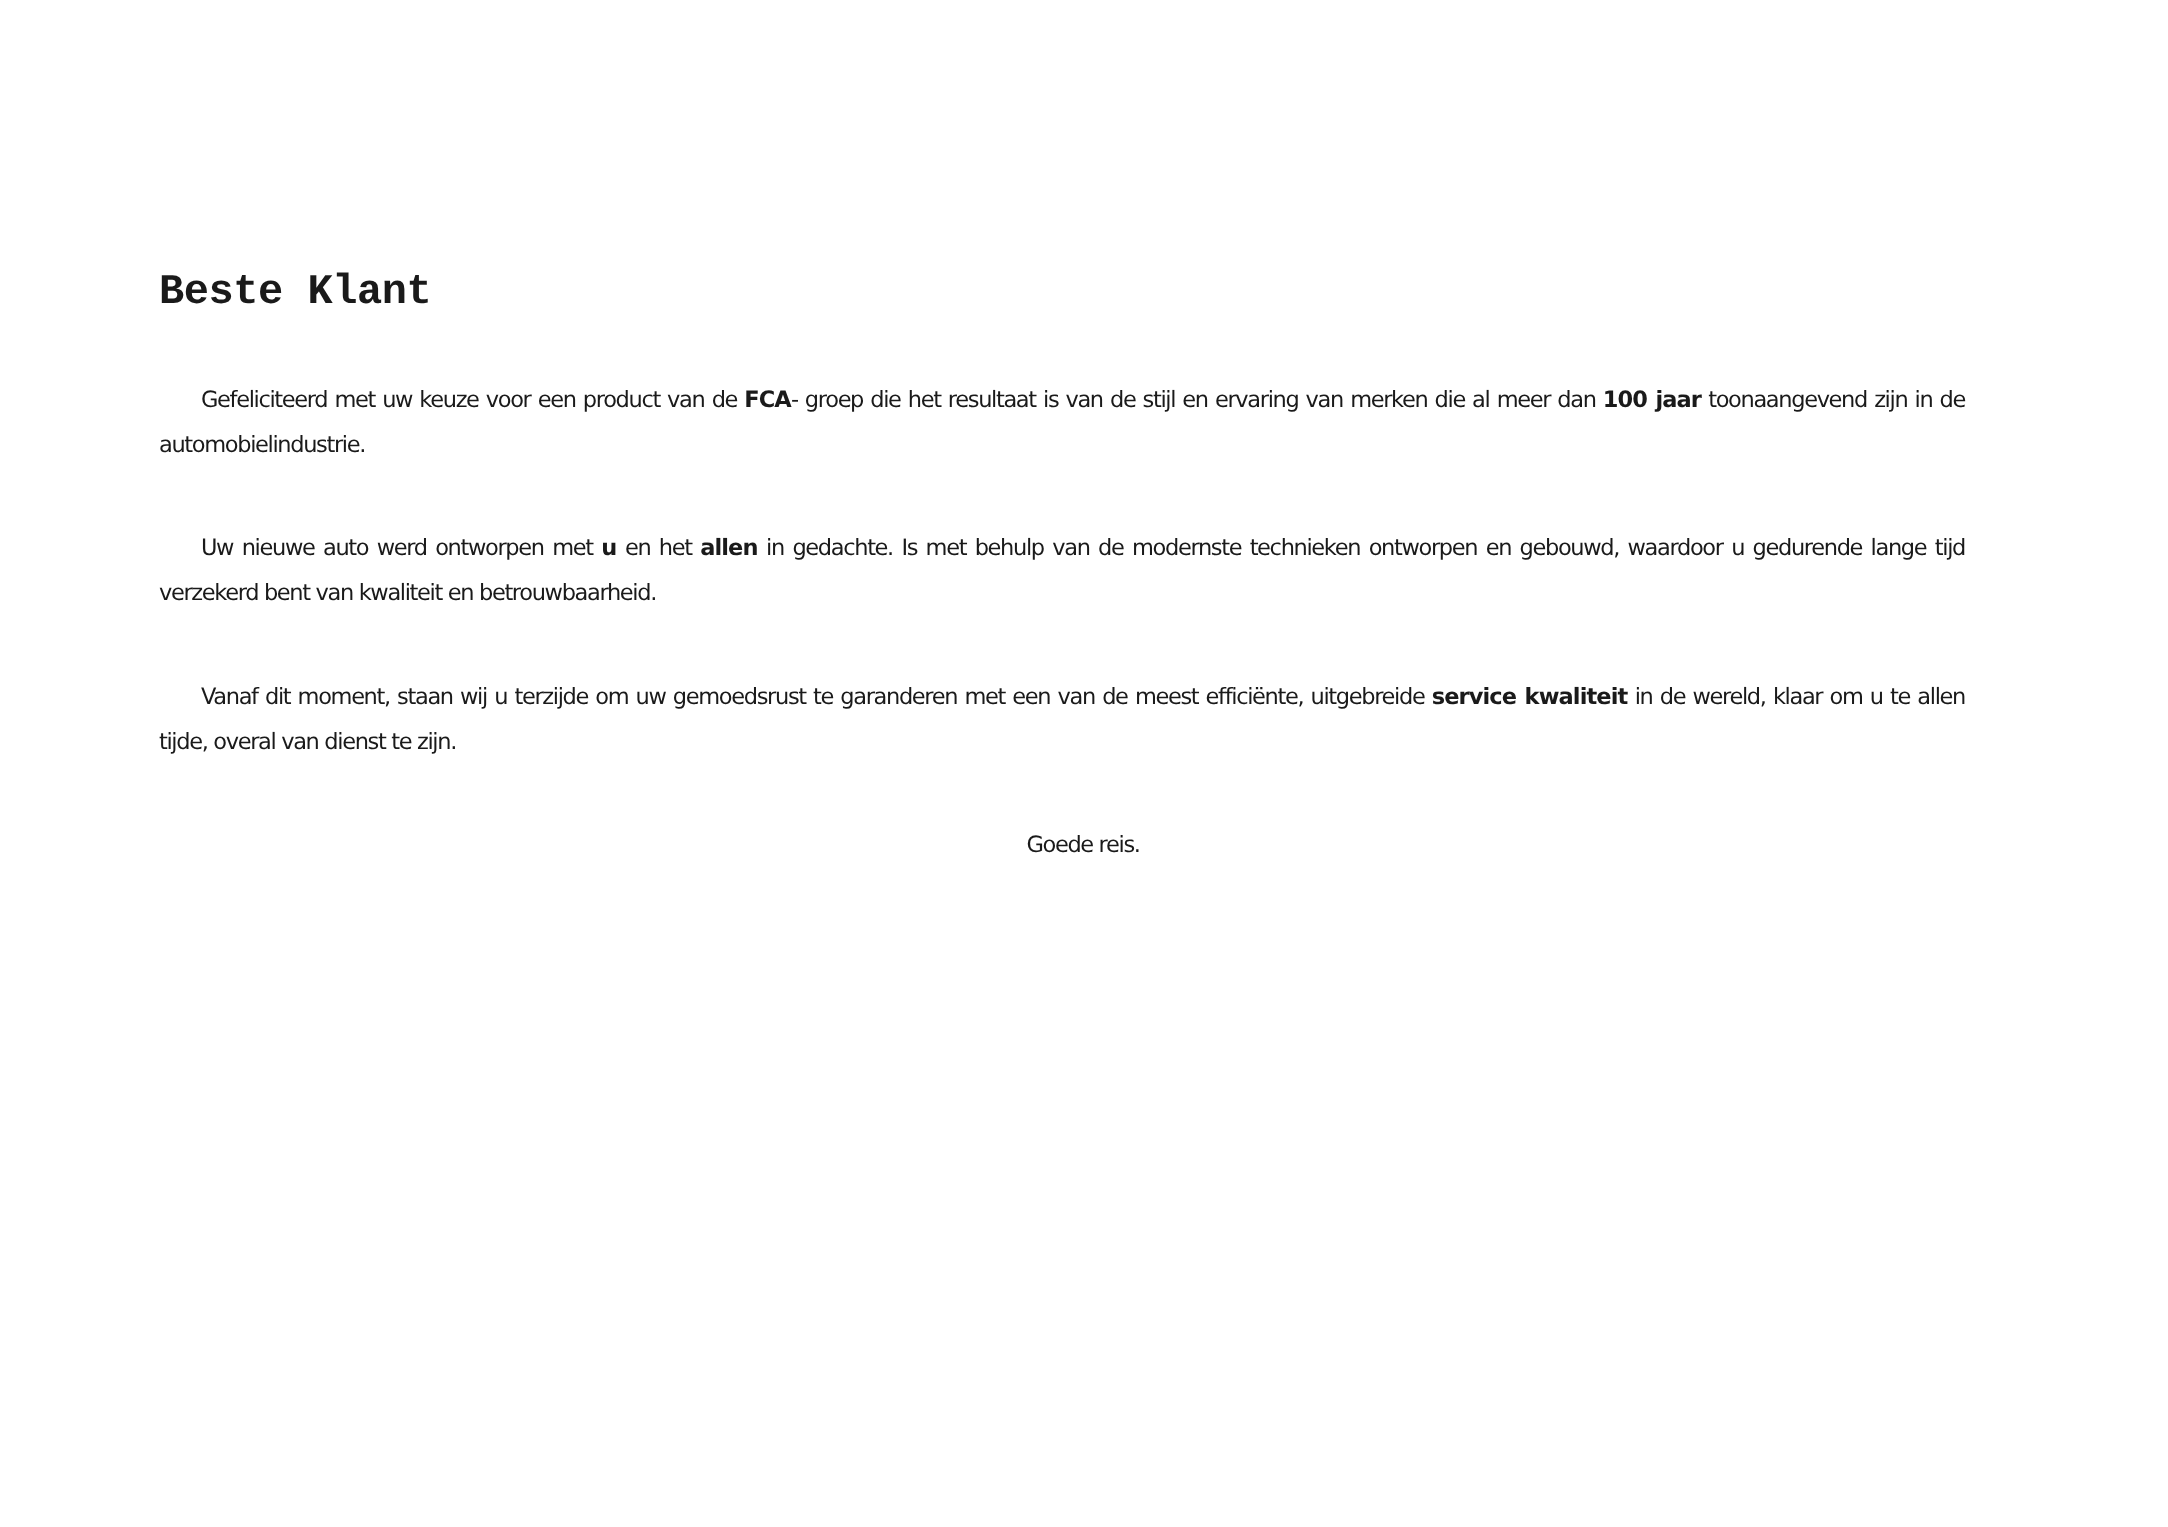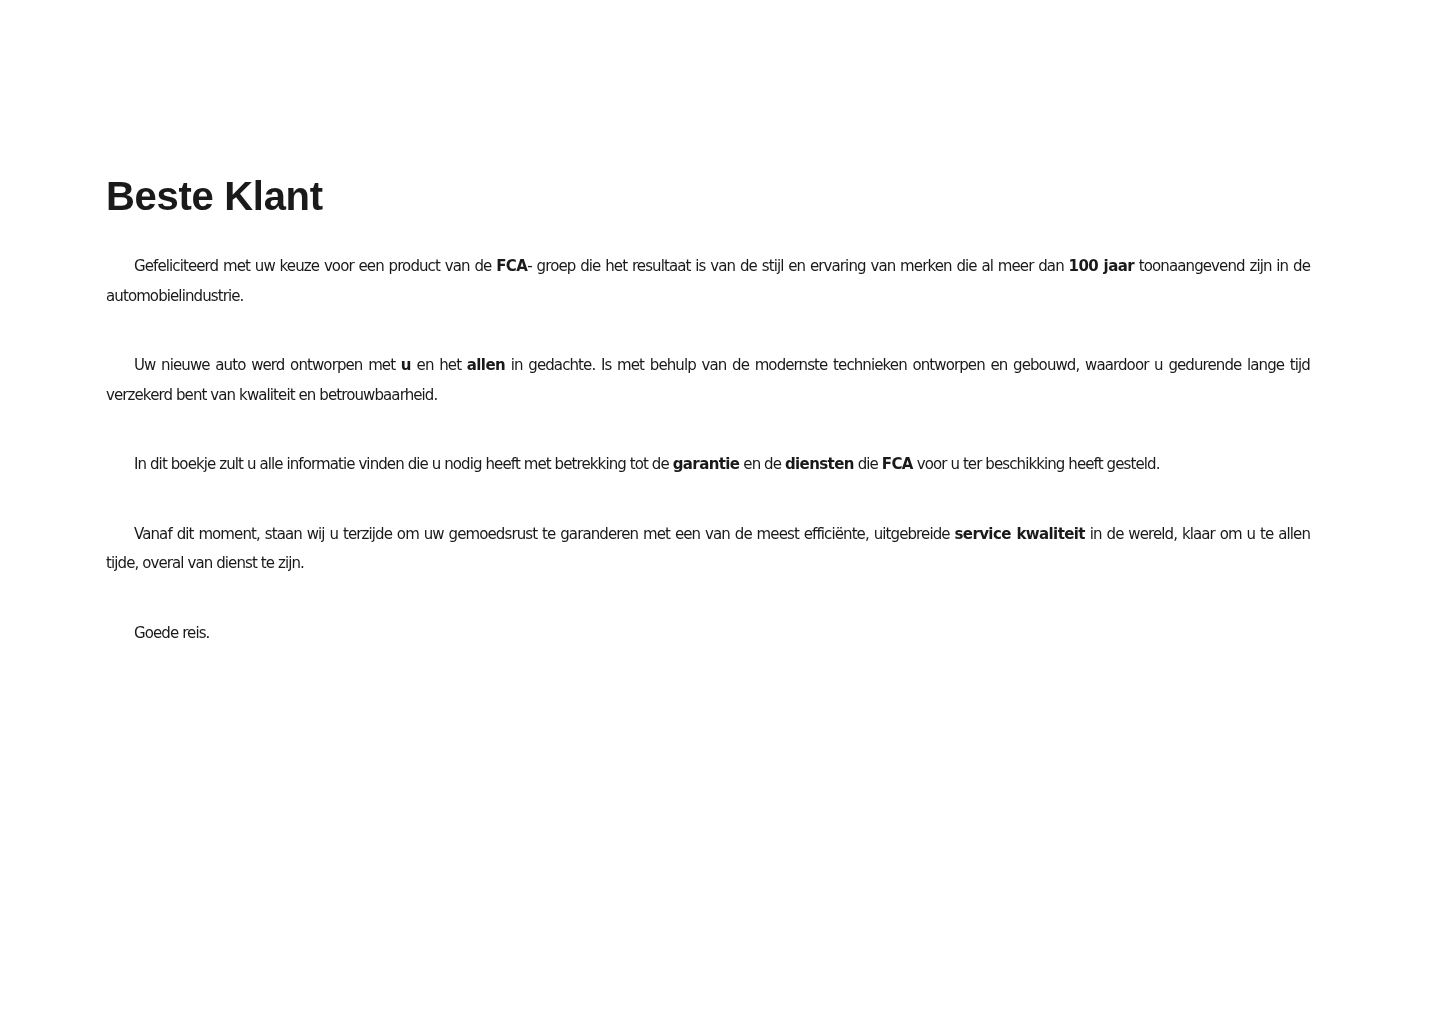--- a/index.html
+++ b/index.html
@@ -15,63 +15,60 @@
       color: #1a1a1a;
       font-family: "DejaVu Sans", sans-serif;
     }
     .page {
       position: absolute;
       left: 106px;
       top: 176px;
       width: 1204px;
     }
     .title {
-      font-family: Liberation Sans, sans-serif;
+      font-family: Liberation Mono, monospace;
       font-weight: bold;
-      font-size: 40px;
+      font-size: 28px;
       line-height: 40px;
       margin: 0 0 36px 0;
       letter-spacing: -0.3px;
     }
     .para {
       font-family: "DejaVu Sans", sans-serif;
       font-size: 15px;
       line-height: 29.5px;
       text-align: justify;
       text-indent: 28px;
       margin: 0 0 40px 0;
       letter-spacing: -0.9px;
       word-spacing: 0px;
       font-weight: normal;
     }
     .para .b {
       font-weight: bold;
       letter-spacing: -0.6px;
     }
     .para.last {
-      text-align: left;
+      text-align: center;
     }
   </style>
 </head>
 <body>
 
 <div class="page">
   <h1 class="title">Beste Klant</h1>
 
   <p class="para">
     <span>Gefeliciteerd met uw keuze voor  een product van de </span><span class="b">FCA</span><span>- groep die het resultaat is van de stijl en ervaring van merken die al meer dan </span><span class="b">100 jaar</span><span> toonaangevend zijn in de automobielindustrie.</span>
   </p>
 
   <p class="para">
     <span>Uw nieuwe auto werd ontworpen met </span><span class="b">u</span><span> en het </span><span class="b">allen</span><span> in gedachte. Is met behulp van de modernste technieken ontworpen en gebouwd, waardoor u gedurende lange tijd verzekerd bent van kwaliteit en betrouwbaarheid.</span>
   </p>
 
-  <p class="para">
-    <span>In dit boekje zult u alle informatie vinden die u nodig heeft met betrekking tot de </span><span class="b">garantie</span><span> en de </span><span class="b">diensten</span><span> die </span><span class="b">FCA</span><span> voor u ter beschikking heeft gesteld.</span>
-  </p>
 
   <p class="para">
     <span>Vanaf dit moment, staan wij u terzijde om uw gemoedsrust te garanderen met een van de meest efficiënte, uitgebreide </span><span class="b">service kwaliteit</span><span> in de wereld, klaar om u te allen tijde, overal van dienst te zijn.</span>
   </p>
 
   <p class="para last">
     <span>Goede reis.</span>
   </p>
 </div>
 

